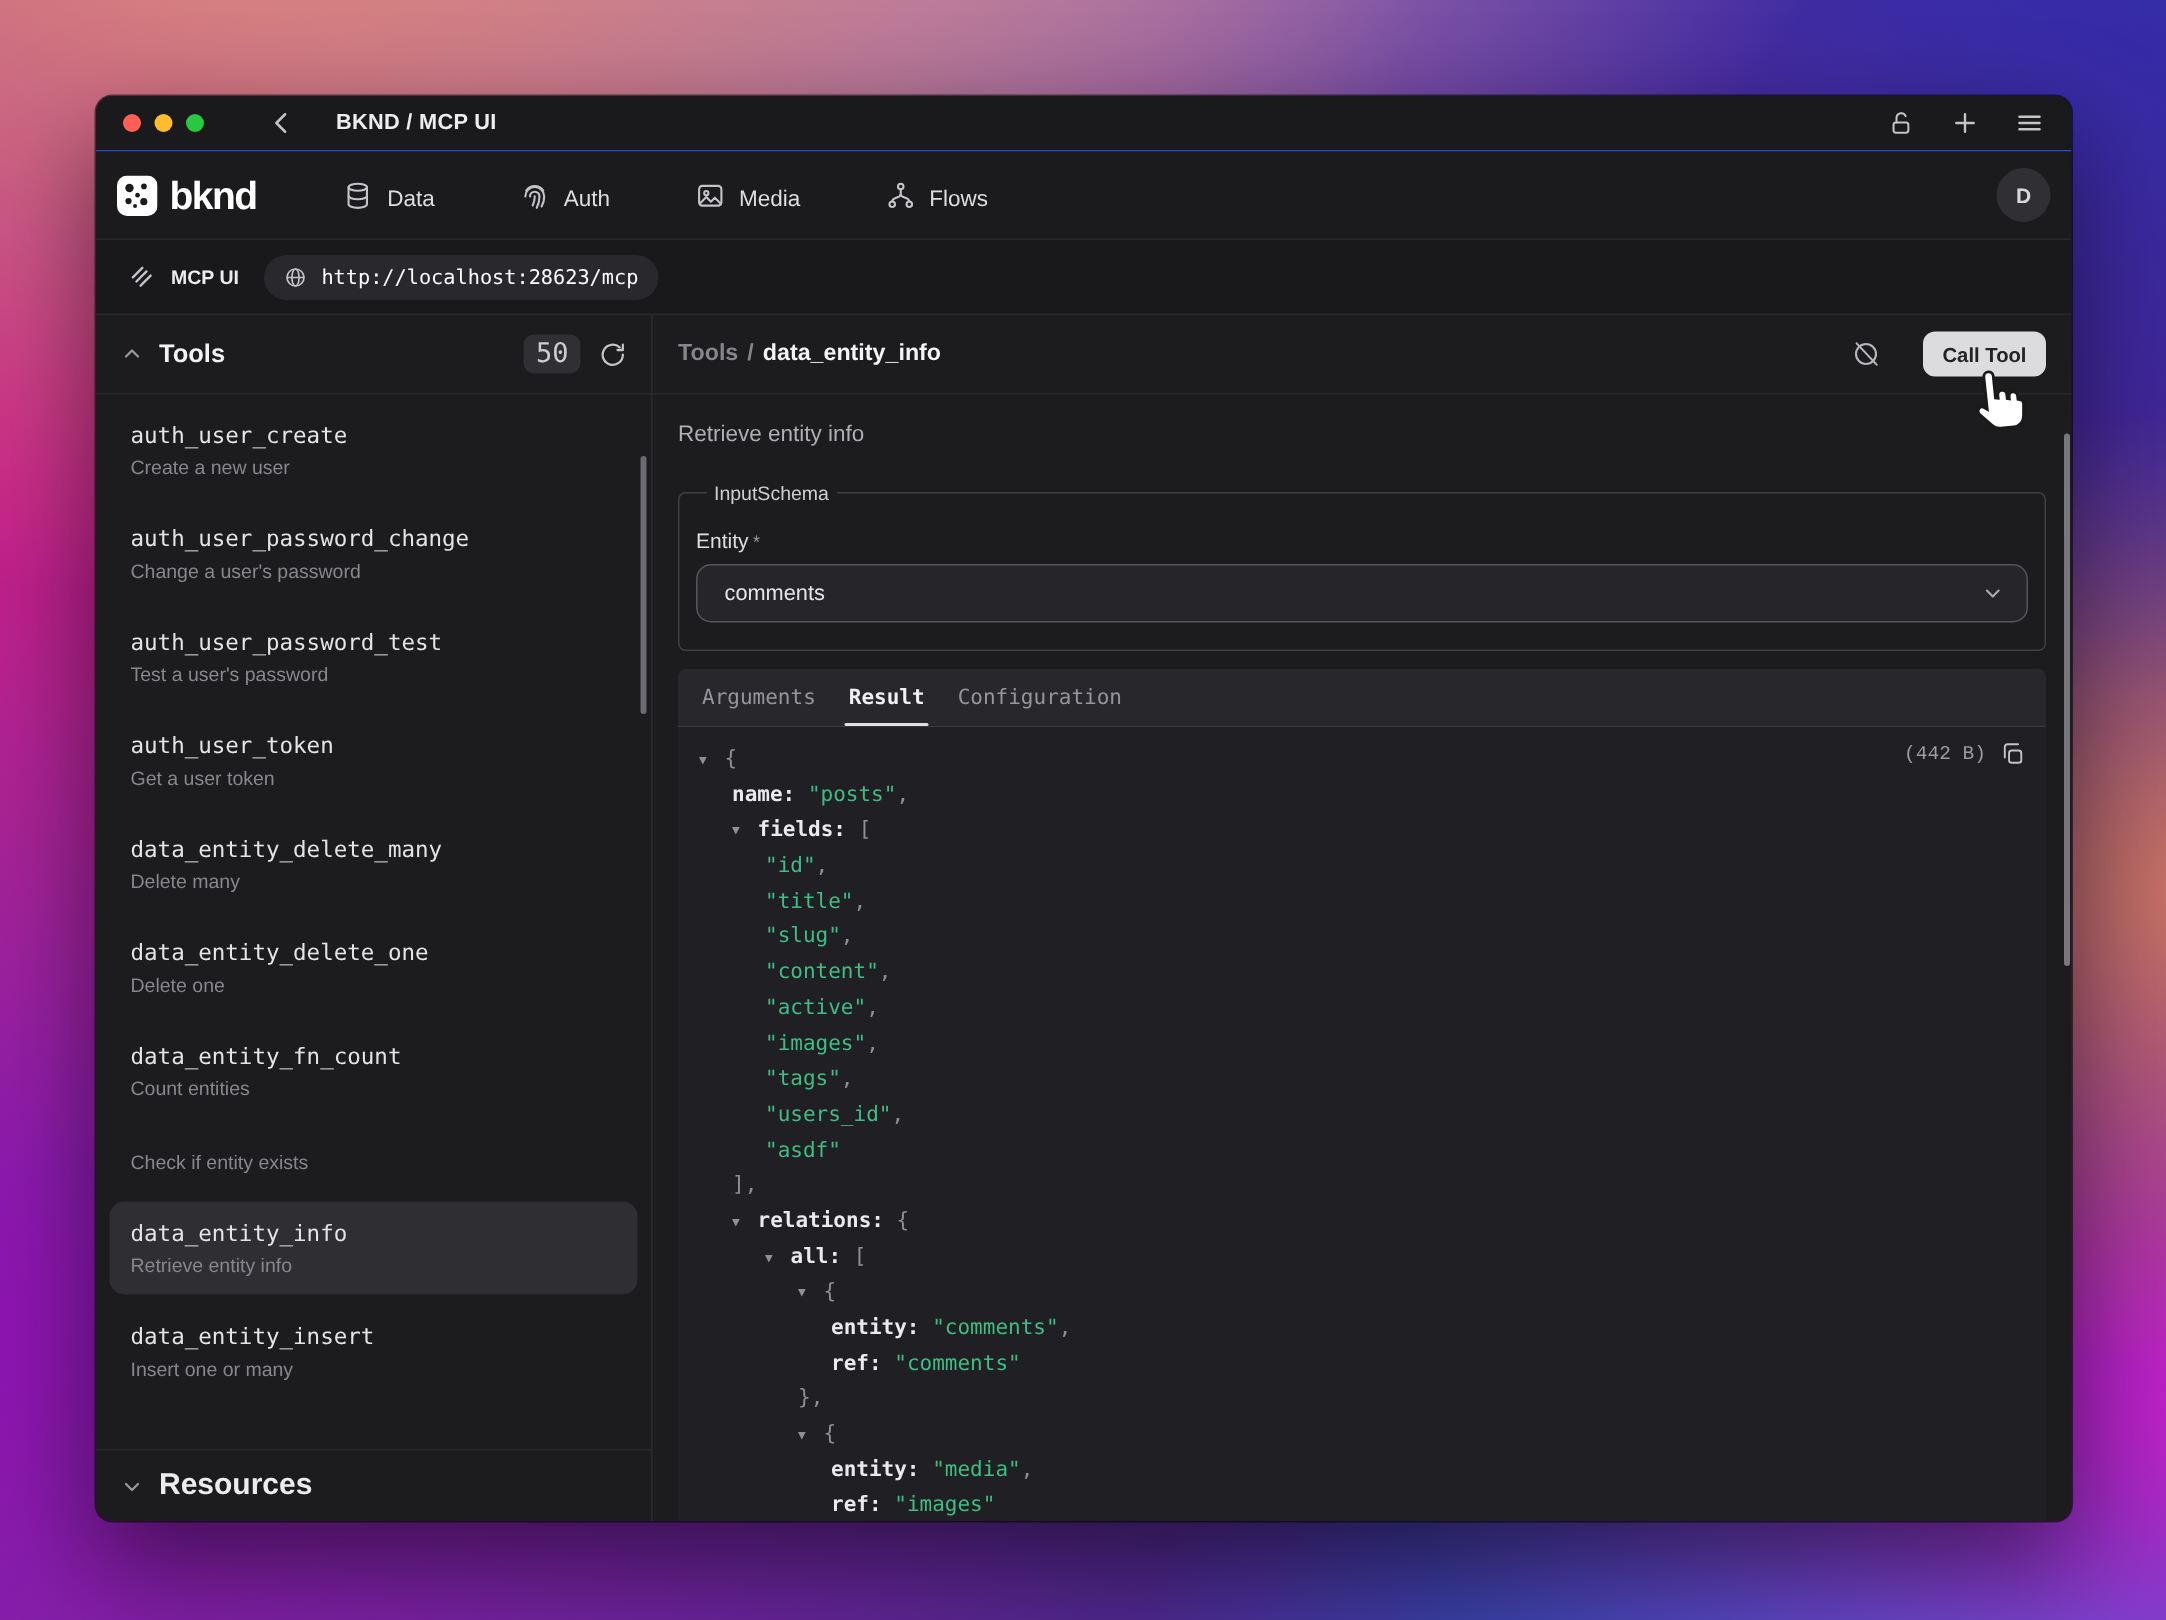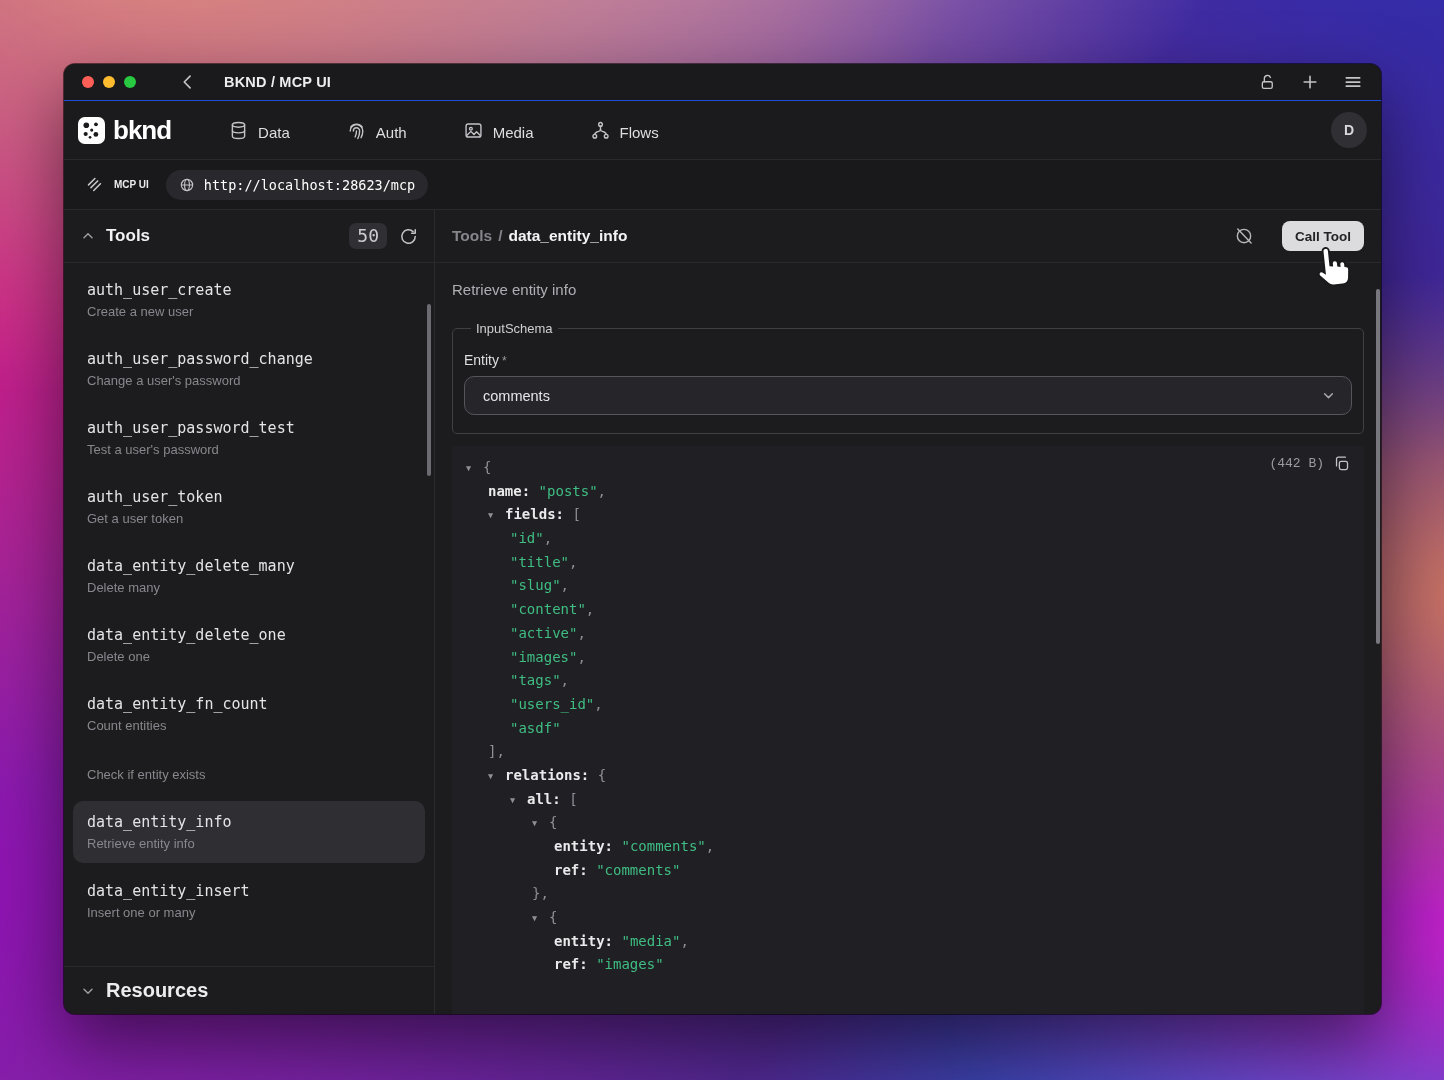--- a/index.html
+++ b/index.html
@@ -44,21 +44,21 @@
   .navbar { height:59px; flex:none; display:flex; align-items:center; background:#1b1b1e; border-bottom:1px solid #29292c; padding:0 14px; }
   .brand { display:flex; align-items:center; gap:8px; }
   .brand-word { font-size:26px; font-weight:800; color:#fff; letter-spacing:-1px; }
   .nav-items { display:flex; gap:56px; margin-left:57px; }
   .nav-item { display:flex; align-items:flex-end; gap:9px; cursor:default; }
   .nav-item span.lbl { font-size:15px; color:#dededf; font-weight:500; }
   .avatar { margin-left:auto; width:36px; height:36px; border-radius:50%; background:#2f2f34; display:flex; align-items:center; justify-content:center; font-size:14px; font-weight:600; color:#d8d8db; }
 
   
   .mcpbar { height:50px; flex:none; display:flex; align-items:center; background:#19191c; border-bottom:1px solid #29292c; padding:0 21px; }
-  .mcp-title { margin-left:10px; font-size:10px; font-weight:700; color:#ececee; }
+  .mcp-title { margin-left:10px; font-size:13px; font-weight:700; color:#ececee; }
   .url-pill { margin-left:17px; height:30px; display:flex; align-items:center; gap:9px; background:#29292d; border-radius:15px; padding:0 13px; }
   .url-text { font-family:"DejaVu Sans Mono", monospace; font-size:13.5px; color:#ffffff; }
 
   
   .content { flex:1; display:flex; min-height:0; position:relative; }
 
   
   .sidebar { width:371px; flex:none; border-right:1px solid #2a2a2e; display:flex; flex-direction:column; min-height:0; position:relative; }
   .tools-header { height:53px; flex:none; display:flex; align-items:center; padding:0 16px; border-bottom:1px solid #29292c; }
   .tools-label { margin-left:10px; font-size:17px; font-weight:700; color:#f2f2f4; }
@@ -342,20 +342,25 @@
             <span class="select-value">comments</span>
             <span class="icon">
               <svg width="17" height="17" viewBox="0 0 24 24" fill="none" stroke="#a9a9af" stroke-width="2" stroke-linecap="round" stroke-linejoin="round">
                   <polyline points="6.5 9.5 12 15 17.5 9.5"></polyline>
                 </svg>
             </span>
           </div>
         </fieldset>
 
         <div class="result-card">
+          <div class="tab-strip">
+            <div class="tab">Arguments</div>
+            <div class="tab active">Result</div>
+            <div class="tab">Configuration</div>
+          </div>
           <div class="json-view" id="json-view">
             <div class="result-meta">
               <span class="size-label">(442 B)</span>
               <span class="icon">
                 <svg width="17" height="17" viewBox="0 0 24 24" fill="none" stroke="#c4c4c8" stroke-width="1.8" stroke-linecap="round" stroke-linejoin="round">
                     <rect x="9" y="9" width="11.5" height="11.5" rx="2.5"></rect>
                     <path d="M5 15.5V5.5A2.5 2.5 0 0 1 7.5 3h10"></path>
                   </svg>
               </span>
             </div>

